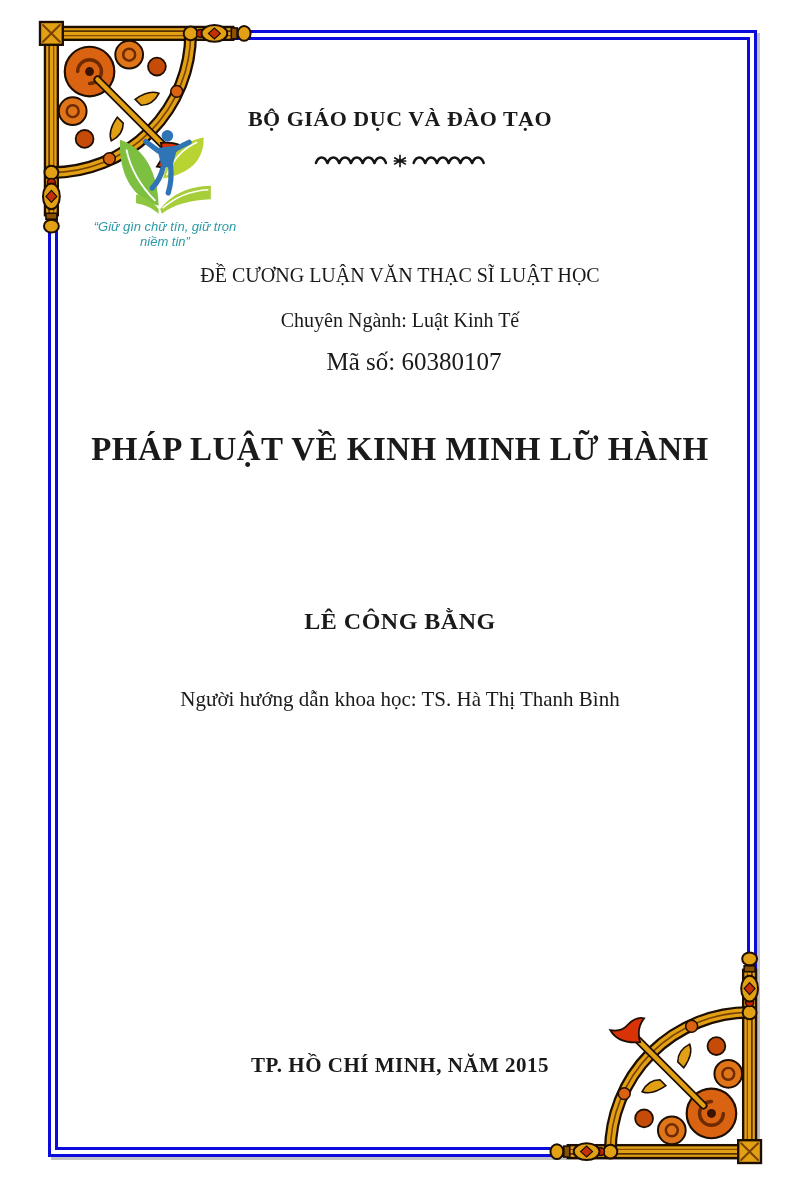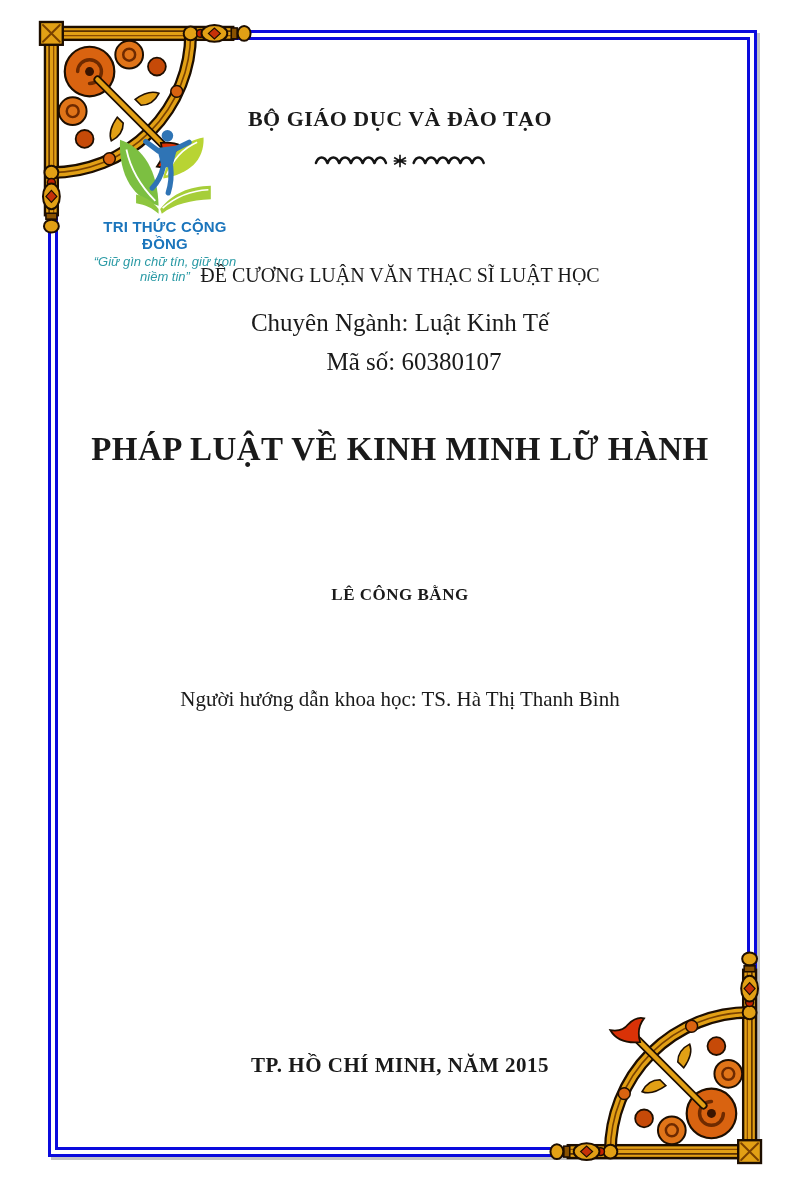--- a/index.html
+++ b/index.html
@@ -20,24 +20,24 @@
   .ornament.br{left:543px;top:945px;transform:rotate(180deg);}
   .gold{fill:var(--ornament-gold,#e2a015);}
   .gold-s{stroke:var(--ornament-gold,#e2a015);}
   .orange{fill:var(--ornament-orange,#d96310);}
   .orange2{fill:#e07418;}
   
   .textline{position:absolute;left:0;width:800px;text-align:center;white-space:nowrap;}
   .ministry{top:106px;font-size:22px;font-weight:bold;letter-spacing:.5px;}
   .divider{position:absolute;left:314px;top:152px;}
   .thesis-type{top:264px;font-size:20px;}
-  .major{top:309px;font-size:25px;}
+  .major{top:309px;font-size:20px;}
   .code{top:348px;font-size:25px;padding-left:14px;}
   .main-title{top:431px;font-size:33px;font-weight:bold;letter-spacing:.5px;}
-  .author{top:585px;font-size:17px;font-weight:bold;letter-spacing:.5px;}
+  .author{top:608px;font-size:24px;font-weight:bold;letter-spacing:.5px;}
   .supervisor{top:679px;font-size:21px;margin-top:8px;}
   .place-year{top:1053px;font-size:21px;font-weight:bold;letter-spacing:.5px;}
   
   .logo{
     position:absolute;left:90px;top:127px;width:150px;text-align:center;
     font-family:"Liberation Sans","DejaVu Sans",sans-serif;
   }
   .logo-graphic{width:126px;height:90px;display:block;margin:0 auto;}
   .logo-name{font-size:15px;font-weight:bold;color:var(--logo-blue,#1b75bc);letter-spacing:.2px;margin-top:1px;}
   .logo-tagline{font-size:13px;font-style:italic;color:var(--logo-teal,#2a9aa5);margin-top:2px;}
@@ -139,21 +139,20 @@
       </g>
       <g>
         <circle class="fig" cx="73" cy="11" r="7.2"></circle>
         <path class="figs" d="M62,30 L46,18" stroke-width="6.5" stroke-linecap="round" fill="none"></path>
         <path class="figs" d="M84,27 L100,19" stroke-width="6.5" stroke-linecap="round" fill="none"></path>
         <path class="fig" d="M60,26 L86,23 L79,50 L66,50 Z"></path>
         <path class="figs" d="M68,49 Q64,66 54,76" stroke-width="6.5" stroke-linecap="round" fill="none"></path>
         <path class="figs" d="M77,49 Q79,66 74,82" stroke-width="6.5" stroke-linecap="round" fill="none"></path>
       </g>
     </svg>
-    <div class="logo-name">TRI THỨC CỘNG ĐỒNG</div>
     <div class="logo-tagline">“Giữ gìn chữ tín, giữ trọn niềm tin”</div>
   </div>
 
   <div class="textline thesis-type">ĐỀ CƯƠNG LUẬN VĂN THẠC SĨ LUẬT HỌC</div>
   <div class="textline major">Chuyên Ngành: Luật Kinh Tế</div>
   <div class="textline code">Mã số: 60380107</div>
   <div class="textline main-title">PHÁP LUẬT VỀ KINH MINH LỮ HÀNH</div>
   <div class="textline author">LÊ CÔNG BẰNG</div>
   <div class="textline supervisor">Người hướng dẫn khoa học: TS. Hà Thị Thanh Bình</div>
   <div class="textline place-year">TP. HỒ CHÍ MINH, NĂM 2015</div>

